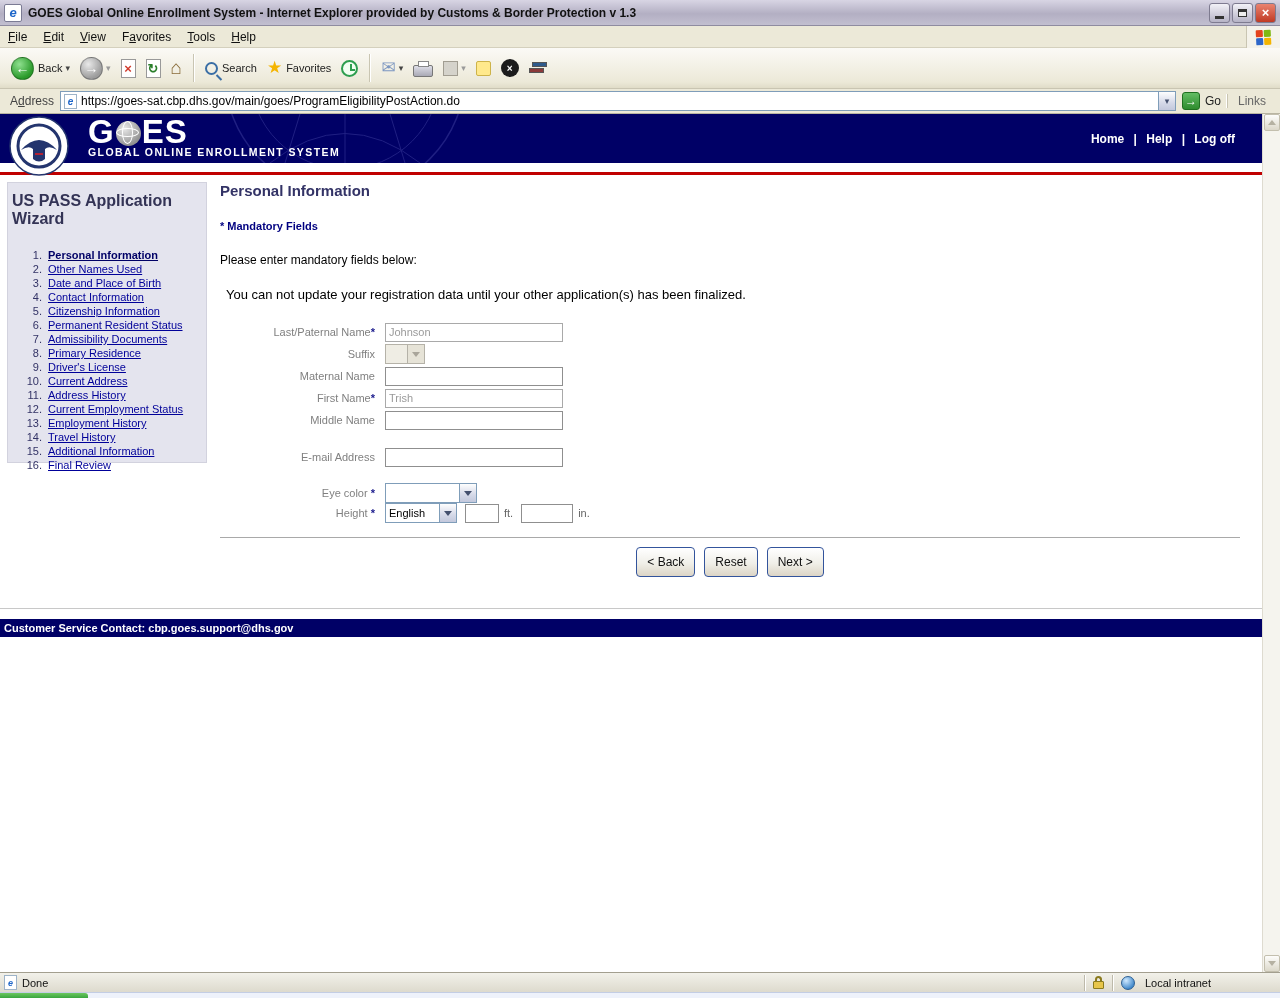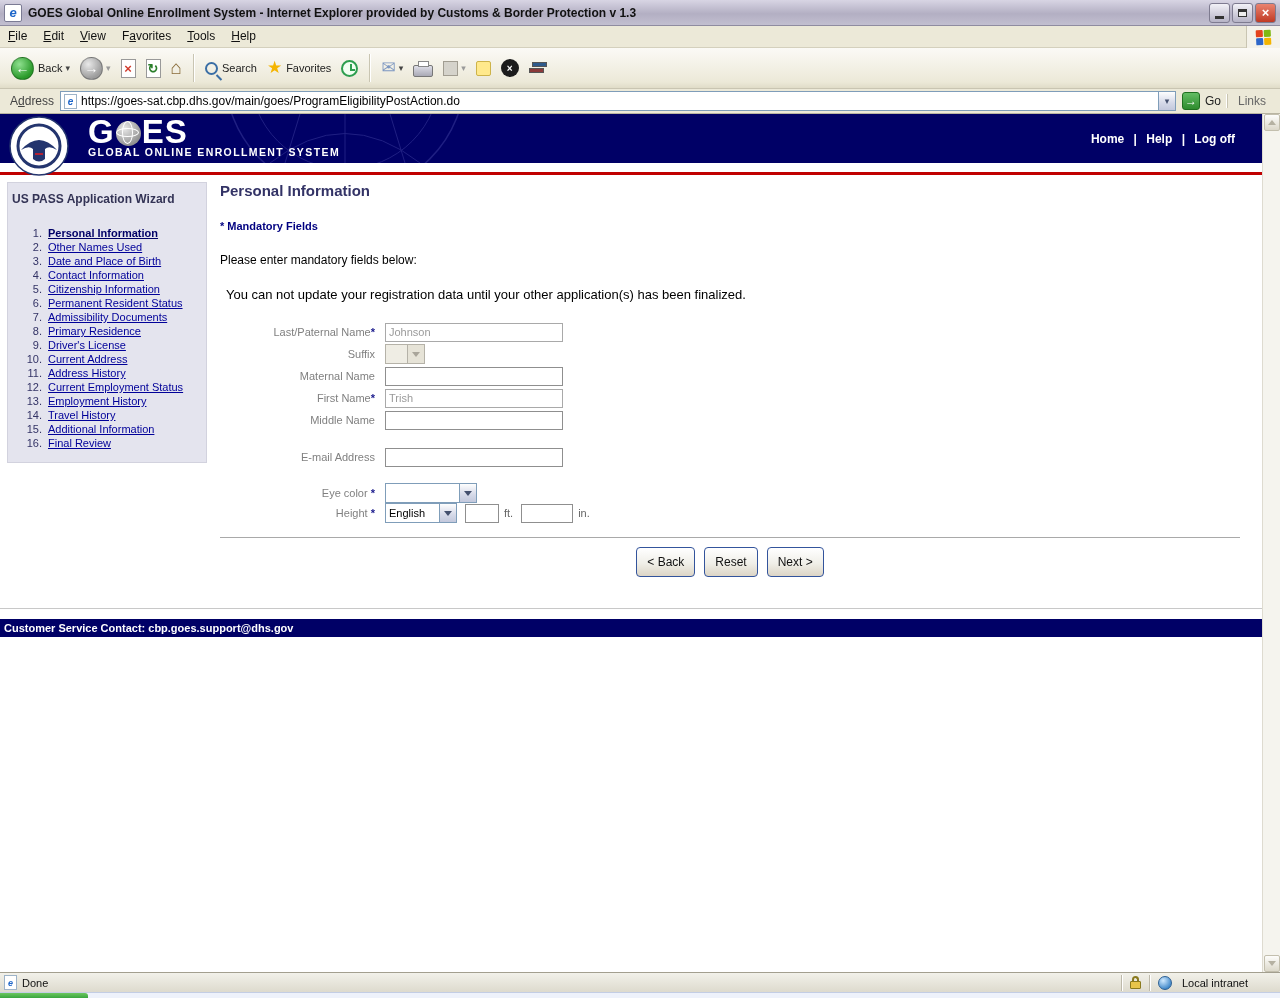--- a/index.html
+++ b/index.html
@@ -15,21 +15,21 @@
   .titlebar .ttext { margin-left:6px; font-weight:bold; font-size:12px; color:#111; flex:1;
     white-space:nowrap; overflow:hidden; }
   .winbtn { width:21px; height:20px; margin-left:2px; border:1px solid #7e7b90; border-radius:3px;
     background:linear-gradient(180deg,#f2f1f7,#b6b3c6); display:flex; align-items:center; justify-content:center; }
   .winbtn.close { background:linear-gradient(180deg,#ea8370,#c03a24); color:#fff; font-weight:bold; font-size:13px; }
   .minbar { width:9px; height:3px; background:#333; margin-top:9px; }
   .restbox { width:9px; height:8px; border:1px solid #333; border-top:3px solid #333; background:#eee; }
 
   
   .menubar { position:absolute; left:0; top:26px; width:1280px; height:22px; background:#ece9d8;
-    display:flex; align-items:flex-start; border-bottom:1px solid #d4d0bd; }
+    display:flex; align-items:center; border-bottom:1px solid #d4d0bd; }
   .menuitem { padding:3px 8px; font-size:12px; color:#111; cursor:default; }
   .menuitem u { text-decoration:underline; }
   .winlogo { position:absolute; right:0; top:0; width:34px; height:22px; background:#f4f2ea;
     border-left:1px solid #c9c5b2; display:flex; align-items:center; justify-content:center; }
   .flag { display:grid; grid-template-columns:7px 7px; grid-template-rows:7px 7px; gap:1px; transform:rotate(-3deg); }
   .flag i { border-radius:1px; }
 
   
   .toolbar { position:absolute; left:0; top:48px; width:1280px; height:41px;
     background:linear-gradient(180deg,#fbfaf6 0%,#ece9d8 85%,#e0dcc8 100%);
@@ -104,21 +104,21 @@
   .logoglobe .g2 { width:23px; height:9px; left:0; top:7px; }
   .logosub { font-size:10.5px; font-weight:bold; letter-spacing:1.4px; margin-top:-1px; }
   .hdrnav { position:absolute; right:24px; top:18px; color:#fff; font-weight:bold; font-size:12px; z-index:6; }
   .hdrnav span { margin:0 3px; }
   .hdrnav .navsep { font-weight:bold; }
   .whitegap { position:absolute; left:0; top:49px; width:1262px; height:9px; background:#fff; }
   .redline { position:absolute; left:0; top:58px; width:1262px; height:3px; background:#c00000; }
 
   
   .sidebar { position:absolute; left:7px; top:68px; width:200px; height:281px; background:#e4e4ee; border:1px solid #d2d2de; }
-  .wiztitle { font-weight:bold; font-size:12px; color:#333355; padding:9px 0 0 4px; }
+  .wiztitle { font-weight:bold; font-size:16px; color:#333355; padding:9px 0 0 4px; }
   .wizlist { margin-top:20px; }
   .wizrow { display:flex; height:14px; line-height:14px; margin-bottom:0; }
   .wiznum { width:40px; text-align:right; padding-right:6px; color:#333366; font-size:11px; }
   .wizlink { color:#000099; text-decoration:underline; font-size:11px; cursor:pointer; white-space:nowrap; }
   .wizrow.active .wizlink { font-weight:bold; color:#000066; }
 
   
   .main { position:absolute; left:220px; top:68px; width:1020px; }
   .pagetitle { font-size:15px; font-weight:bold; color:#333366; }
   .mandatory { margin-top:21px; font-size:11px; font-weight:bold; color:#000080; }
@@ -513,21 +513,21 @@
     <span class="sttext">Done</span>
   </span>
   <span class="stsep"></span>
   <span class="stcell">
     <span class="lock">
         <i class="shackle"></i>
         <i class="body"></i>
       </span>
   </span>
   <span class="stsep"></span>
-  <span class="stcell" style="width:130px">
+  <span class="stcell" style="width:167px">
     <span class="globeicon"></span>
     <span class="sttext">Local intranet</span>
   </span>
 </div>
 
 <div class="taskbar">
   <span class="startedge"></span>
 </div>
 
 </body></html>

